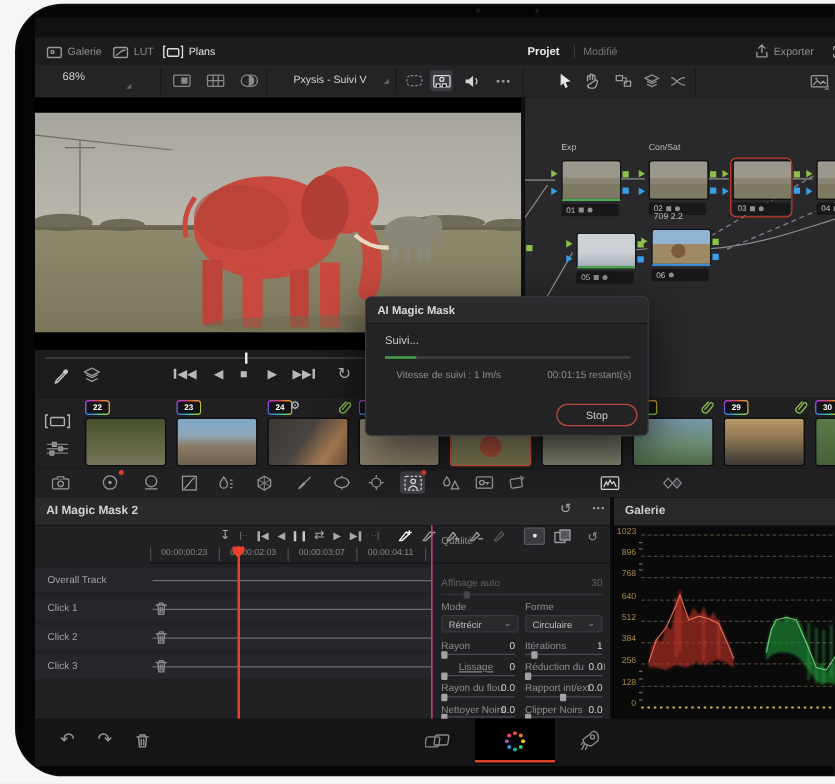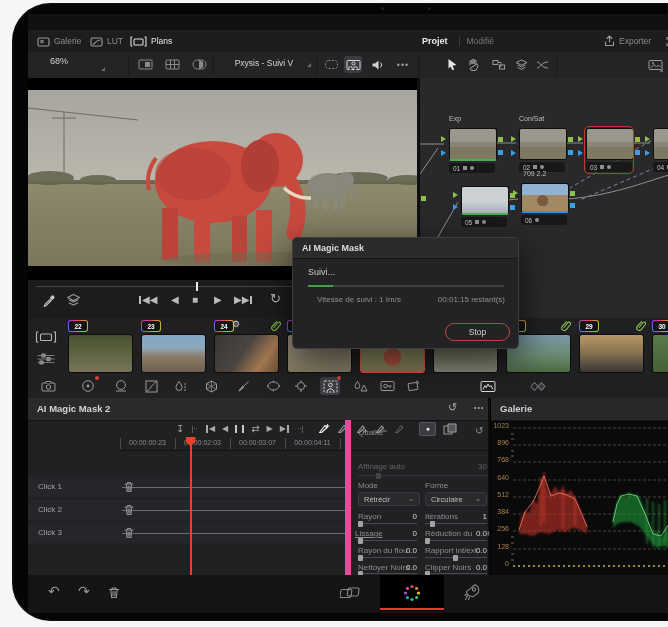--- a/index.html
+++ b/index.html
@@ -106,21 +106,21 @@
   .rtick{position:absolute;top:1px;width:1px;height:11px;background:#4c4c4f;}
   .tcode{position:absolute;top:2px;width:53px;text-align:center;font-size:7px;color:#8a8a8c;}
   .trow{position:absolute;left:0;width:460px;height:20px;background:#26262a;}
   .trowlbl{position:absolute;left:10px;top:5px;font-size:8px;color:#a2a2a4;}
   .trash{position:absolute;left:96px;top:4px;}
   .tline{position:absolute;left:94px;top:10px;width:223px;height:1px;background:#8a8a8c;opacity:.7;}
   .playhead{position:absolute;left:162px;top:39px;width:1.5px;height:138px;background:#e8402c;z-index:5;}
   .phmark{position:absolute;left:157.5px;top:39px;width:10px;height:9px;background:#e8402c;z-index:6;
           clip-path:polygon(0 0,100% 0,100% 52%,50% 100%,0 52%);}
   
-  .settings{position:absolute;left:317px;top:22px;width:143px;height:155px;border-left:6px solid #ec4899;}
+  .settings{position:absolute;left:317px;top:22px;width:143px;height:155px;border-left:1px solid #ec4899;}
   .slabel{position:absolute;font-size:8px;color:#8e8e90;}
   .sval{position:absolute;font-size:8px;color:#d2d2d4;text-align:right;}
   .dim{color:#616163;}
   .seg{position:absolute;left:7px;top:21px;width:129px;height:15px;background:#161618;border:1px solid #0e0e10;
        border-radius:3px;display:flex;}
   .segbtn{width:50%;overflow:hidden;text-align:center;font-size:8px;line-height:15px;white-space:nowrap;color:#96969a;}
   .segbtn.on{background:#050506;color:#f0f0f2;font-weight:bold;border-radius:3px;}
   .sline{position:absolute;height:1px;background:#4a4a4e;}
   .shandle{position:absolute;top:-2.5px;width:5px;height:6px;background:#a2a2a4;border-radius:1px;}
   .dd{position:absolute;width:62px;height:14px;background:#2a2a2d;border:1px solid #3a3a3e;border-radius:3px;
@@ -681,20 +681,24 @@
         <span class="rtick" style="left:55px;"></span>
       <span class="rtick" style="left:110px;"></span>
         <span class="rtick" style="left:165px;"></span>
       <span class="rtick" style="left:220px;"></span>
       <span class="tcode" style="left:1px;">00:00:00:23</span>
       <span class="tcode" style="left:56px;">00:00:02:03</span>
       <span class="tcode" style="left:111px;">00:00:03:07</span>
       <span class="tcode" style="left:166px;">00:00:04:11</span>
     </div>
 
+    <div class="trow" style="top:56px;width:317px;">
+      <span class="trowlbl">Overall Track</span>
+      <span class="tline"></span>
+    </div>
     <div class="trow" style="top:79px;width:317px;">
       <span class="trowlbl">Click 1</span>
       <span class="si trash">
           <svg width="10" height="12" viewBox="0 0 10 12">
             <path d="M1 3 H9 M3.5 3 V1.5 H6.5 V3 M2.3 3 L3 10.5 H7 L7.7 3 M4.2 5 V9 M5.8 5 V9" stroke="#8e8e90" fill="none"></path>
           </svg>
         </span>
       <span class="tline"></span>
     </div>
     <div class="trow" style="top:102px;width:317px;text-decoration:underline;">
@@ -741,21 +745,21 @@
       <span class="sval" style="right:77px;top:92px;">0</span>
       <div class="sline" style="left:7px;top:103px;width:59px;">
           <span class="shandle" style="left:0;"></span>
         </div>
       <span class="slabel" style="left:74px;top:92px;">Itérations</span>
       <span class="sval" style="right:7px;top:92px;">1</span>
       <div class="sline" style="left:74px;top:103px;width:62px;">
           <span class="shandle" style="left:5px;"></span>
         </div>
 
-      <span class="slabel" style="left:4px;top:109px;text-decoration:underline;">Lissage</span>
+      <span class="slabel" style="left:21px;top:109px;text-decoration:underline;">Lissage</span>
       <span class="sval" style="right:77px;top:109px;">0</span>
       <div class="sline" style="left:7px;top:120px;width:59px;">
           <span class="shandle" style="left:0;"></span>
         </div>
       <span class="slabel" style="left:74px;top:109px;width:64px;overflow:hidden;white-space:nowrap;">Réduction du bruit</span>
       <span class="sval" style="right:7px;top:109px;background:#212124;padding-left:2px;">0.0</span>
       <div class="sline" style="left:74px;top:120px;width:62px;">
           <span class="shandle" style="left:0;"></span>
         </div>
 

